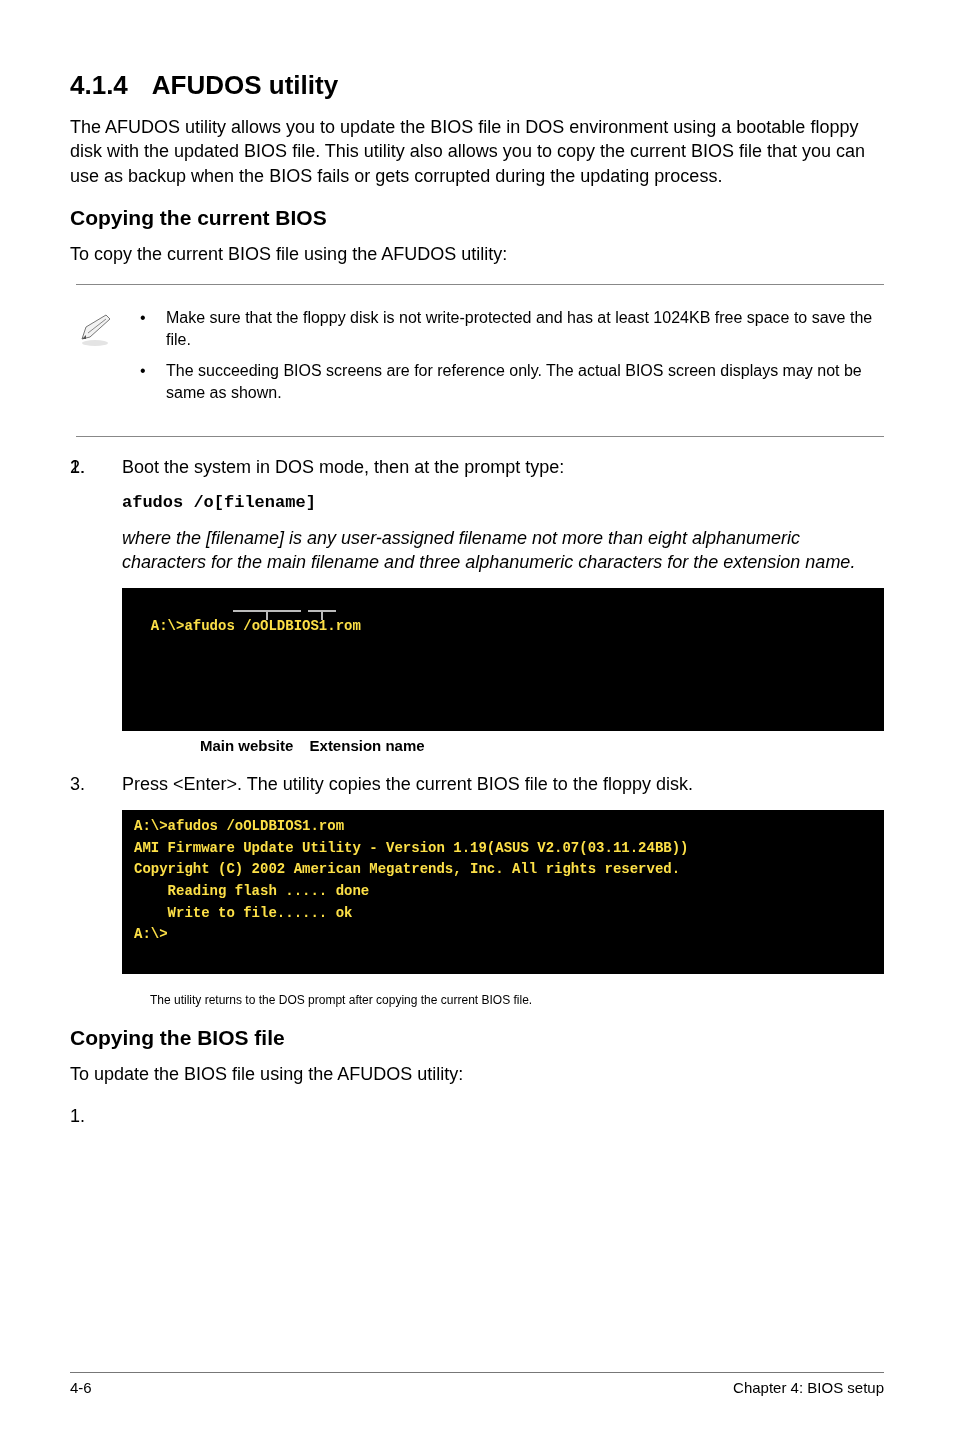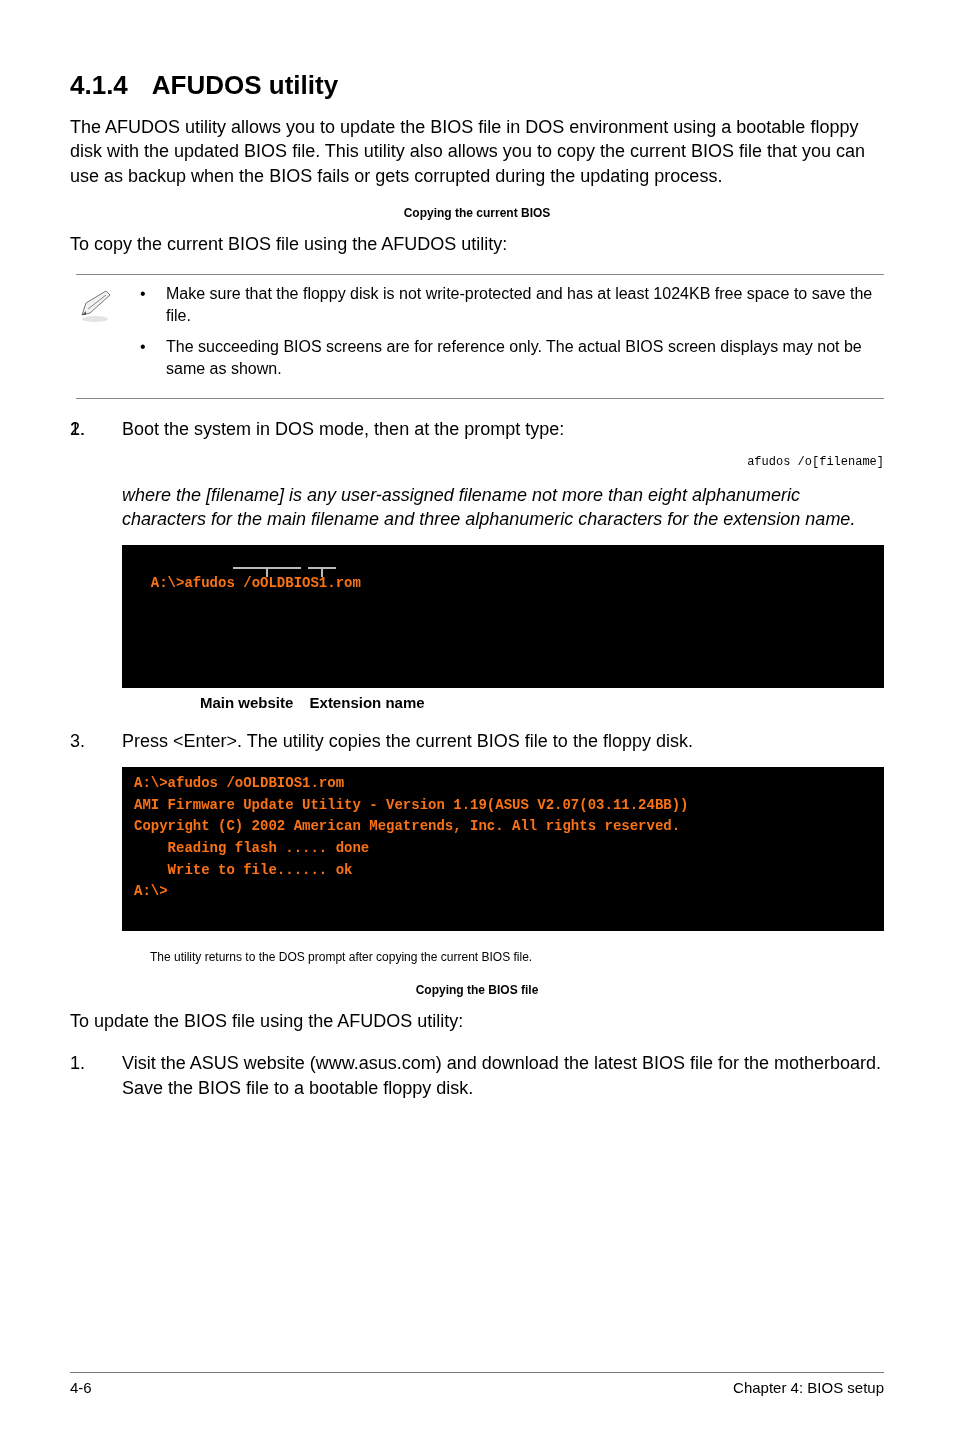--- a/index.html
+++ b/index.html
@@ -13,31 +13,30 @@
       position: relative;
     }
     h2.section-title {
       font-size: 26px;
       font-weight: bold;
       margin-bottom: 14px;
     }
     .section-num { display: inline-block; margin-right: 24px; }
     p.body { font-size: 18px; line-height: 1.35; margin-bottom: 18px; }
     h3.subhead {
-      font-size: 12px;
+      font-size: 21px;
       font-weight: bold;
       margin-top: 0;
       margin-bottom: 12px;
-      text-align: center;
     }
     .note-block {
       display: flex;
       align-items: flex-start;
       margin: 0 0 18px 6px;
-      padding: 8px 0;
+      padding: 22px 0;
       border-top: 1px solid #888;
       border-bottom: 1px solid #888;
     }
     .note-icon {
       width: 40px;
       flex: 0 0 40px;
       padding-top: 4px;
     }
     .note-list { list-style: none; padding-left: 24px; }
     .note-list li {
@@ -61,36 +60,35 @@
       padding-left: 52px;
       margin-bottom: 14px;
     }
     ol.steps > li .stepnum {
       position: absolute;
       left: 0;
       top: 0;
     }
     .codeinline {
       font-family: "Courier New", monospace;
-      font-weight: normal;
-      font-size: 12px;
+      font-weight: bold;
+      font-size: 17px;
       display: block;
       margin: 6px 0 14px 52px;
-      text-align: right;
     }
     .step-sub {
       margin-left: 52px;
       font-size: 18px;
       line-height: 1.35;
       margin-bottom: 14px;
       font-style: italic;
     }
     .term {
       background: #000;
-      color: #f97316;
+      color: #fde047;
       font-family: "Courier New", monospace;
       font-size: 14px;
       font-weight: bold;
       padding: 6px 12px 28px 12px;
       margin: 0 0 6px 52px;
       line-height: 1.55;
       white-space: pre;
       position: relative;
     }
     .term.small { padding-bottom: 6px; }
@@ -195,20 +193,19 @@
 A:\&gt;</div>
 
 <p class="indent-body" style="margin-top:18px;">The utility returns to the DOS prompt after copying the current BIOS file.</p>
 
 <h3 class="subhead">Copying the BIOS file</h3>
 <p class="body">To update the BIOS file using the AFUDOS utility:</p>
 
 <ol class="steps">
   <li>
     <span class="stepnum">1.</span>
-    <span>Visit the ASUS website (www.asus.com) and download the latest BIOS file for the motherboard. Save the BIOS file to a bootable floppy disk.</span>
   </li>
 </ol>
 
 <div class="footer">
   <span>4-6</span>
   <span>Chapter 4: BIOS setup</span>
 </div>
 
 </body></html>

